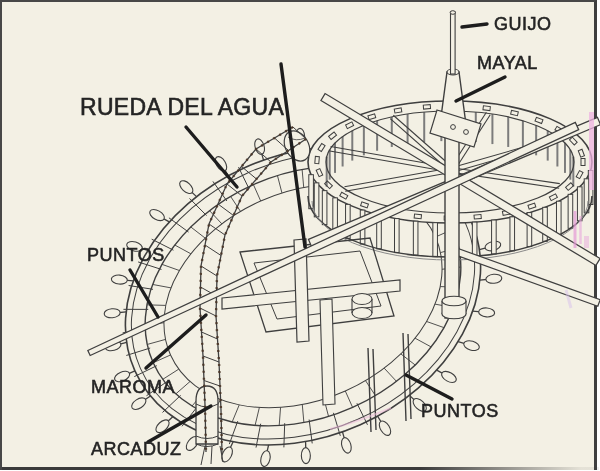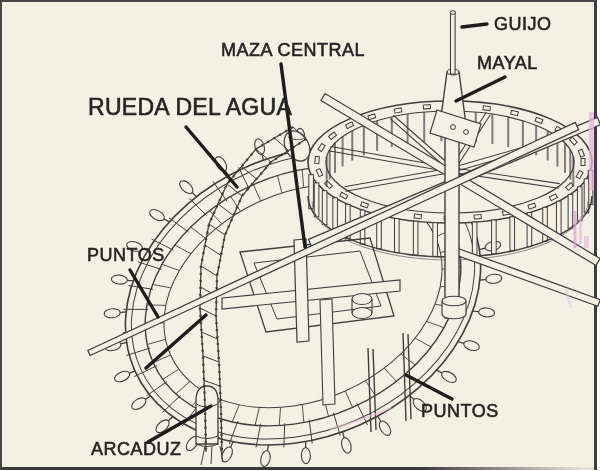--- a/index.html
+++ b/index.html
@@ -328,20 +328,20 @@
       <line x1="505" y1="77" x2="456" y2="101"></line>
       <line x1="281" y1="64" x2="305" y2="247"></line>
       <line x1="186" y1="127" x2="237" y2="187"></line>
       <line x1="130" y1="270" x2="158" y2="317"></line>
       <line x1="146" y1="368" x2="206" y2="315"></line>
       <line x1="148" y1="442" x2="211" y2="406"></line>
       <line x1="452" y1="399" x2="406" y2="375"></line>
     </g>
   </svg>
 
-  <span class="lbl lbl-big" style="left:88px;top:96px">RUEDA DEL AGUA</span>
-  <span class="lbl" style="left:221px;top:41px">MAZA CENTRAL</span>
+  <span class="lbl lbl-big" style="left:80px;top:96px">RUEDA DEL AGUA</span>
   <span class="lbl" style="left:494px;top:15px">GUIJO</span>
   <span class="lbl" style="left:477px;top:54px">MAYAL</span>
   <span class="lbl" style="left:87px;top:246px">PUNTOS</span>
+  <span class="lbl" style="left:91px;top:378px">MAROMA</span>
   <span class="lbl" style="left:421px;top:402px">PUNTOS</span>
   <span class="lbl" style="left:91px;top:440px">ARCADUZ</span>
 </div>
 
 </body></html>

